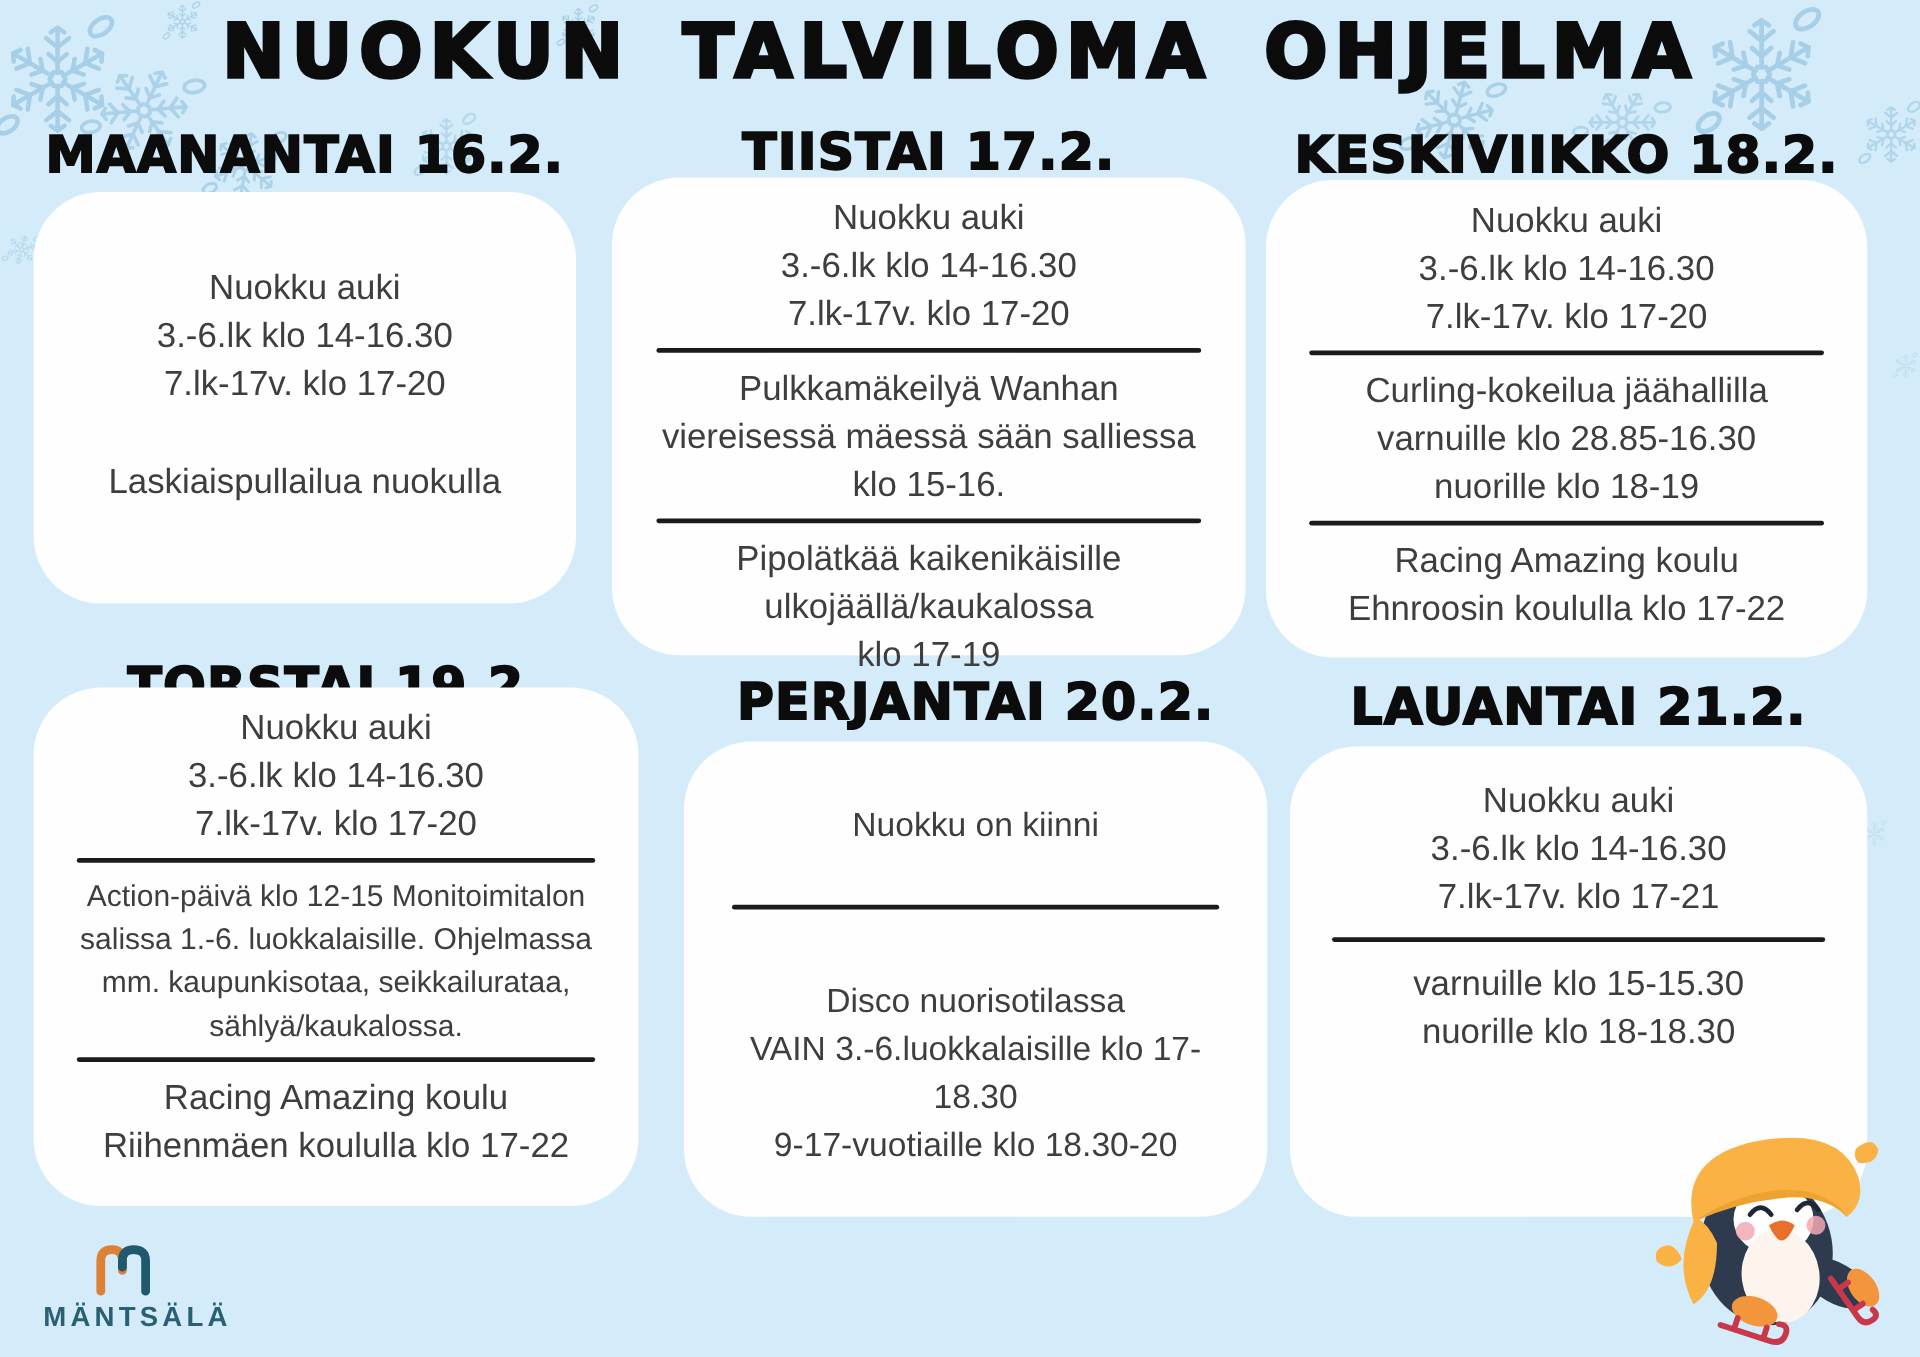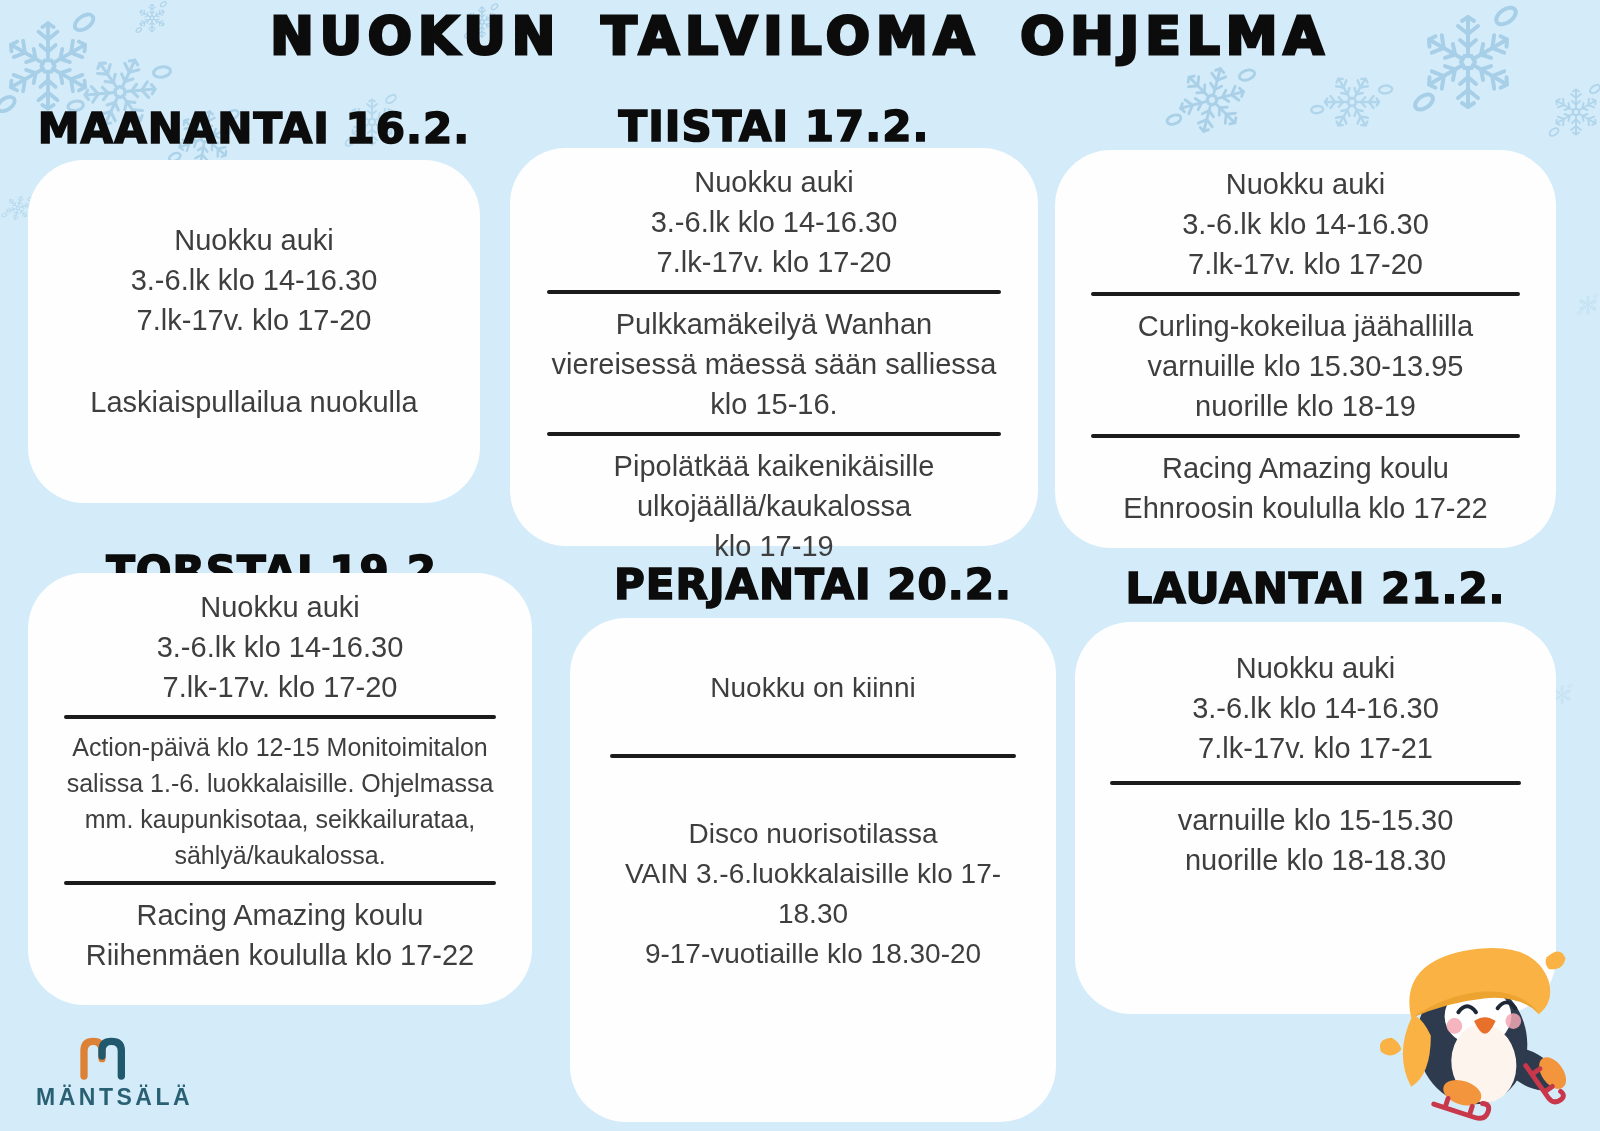--- a/index.html
+++ b/index.html
@@ -12,21 +12,21 @@
   }
   
   .bg-flakes{position:absolute;left:0;top:0;width:1600px;height:1131px;}
 
   
   .title{
     position:absolute;left:0;top:6px;width:1600px;margin:0;
     text-align:center;
     font-family:"DejaVu Sans", sans-serif;
     font-weight:800;
-    font-size:52px;
+    font-size:62px;
     letter-spacing:6px;
     word-spacing:16px;
     color:#0c0c0c;
     -webkit-text-stroke:3px #0c0c0c;
     white-space:nowrap;
   }
 
   
   .day-header{
     position:absolute;margin:0;
@@ -52,21 +52,21 @@
     background:#fefefe;
     border-radius:56px;
     box-sizing:border-box;
     padding:14px 20px;
     text-align:center;
   }
   .c-mon{left:28px;top:160px;width:452px;height:343px;padding-top:60px;}
   .c-tue{left:510px;top:148px;width:528px;height:398px;}
   .c-wed{left:1055px;top:150px;width:501px;height:398px;}
   .c-thu{left:28px;top:573px;width:504px;height:432px;}
-  .c-fri{left:570px;top:618px;width:486px;height:504px;padding-top:50px;}
+  .c-fri{left:570px;top:618px;width:486px;height:396px;padding-top:50px;}
   .c-sat{left:1075px;top:622px;width:481px;height:392px;padding-top:26px;}
 
   .line{
     font-size:29px;
     line-height:40px;
     color:#3e3e3e;
     white-space:nowrap;
   }
   .c-fri .line{font-size:28px;}
   .c-thu .sec-1 .line{font-size:25px;line-height:36px;}
@@ -132,20 +132,21 @@
     <use href="#sf" transform="translate(62 348) scale(0.18)" opacity="0.45"></use>
     <use href="#sf" transform="translate(1588 305) scale(0.2)" opacity="0.4"></use>
     <use href="#sf" transform="translate(1562 695) scale(0.2)" opacity="0.35"></use>
     <use href="#sf" transform="translate(240 478) scale(0.2)" opacity="0.4"></use>
   </svg>
 
   <h1 class="title">NUOKUN TALVILOMA OHJELMA</h1>
 
   <h2 class="day-header h-mon">MAANANTAI 16.2.</h2>
   <h2 class="day-header h-tue">TIISTAI 17.2.</h2>
+  <h2 class="day-header h-wed">KESKIVIIKKO 18.2.</h2>
   <h2 class="day-header h-thu">TORSTAI 19.2.</h2>
   <h2 class="day-header h-fri">PERJANTAI 20.2.</h2>
   <h2 class="day-header h-sat">LAUANTAI 21.2.</h2>
 
   <div class="card c-mon">
       <div class="section sec-0">
         <div class="line">Nuokku auki</div>
         <div class="line">3.-6.lk klo 14-16.30</div>
         <div class="line">7.lk-17v. klo 17-20</div>
       </div>
@@ -175,21 +176,21 @@
     </div>
   <div class="card c-wed">
       <div class="section sec-0">
         <div class="line">Nuokku auki</div>
         <div class="line">3.-6.lk klo 14-16.30</div>
         <div class="line">7.lk-17v. klo 17-20</div>
       </div>
       <div class="divider"></div>
       <div class="section sec-1">
         <div class="line">Curling-kokeilua jäähallilla</div>
-        <div class="line">varnuille klo 15.30-13.95</div>
+        <div class="line">varnuille klo 28.85-16.30</div>
         <div class="line">nuorille klo 18-19</div>
       </div>
       <div class="divider"></div>
       <div class="section sec-2">
         <div class="line">Racing Amazing koulu</div>
         <div class="line">Ehnroosin koululla klo 17-22</div>
       </div>
     </div>
   <div class="card c-thu">
       <div class="section sec-0">

